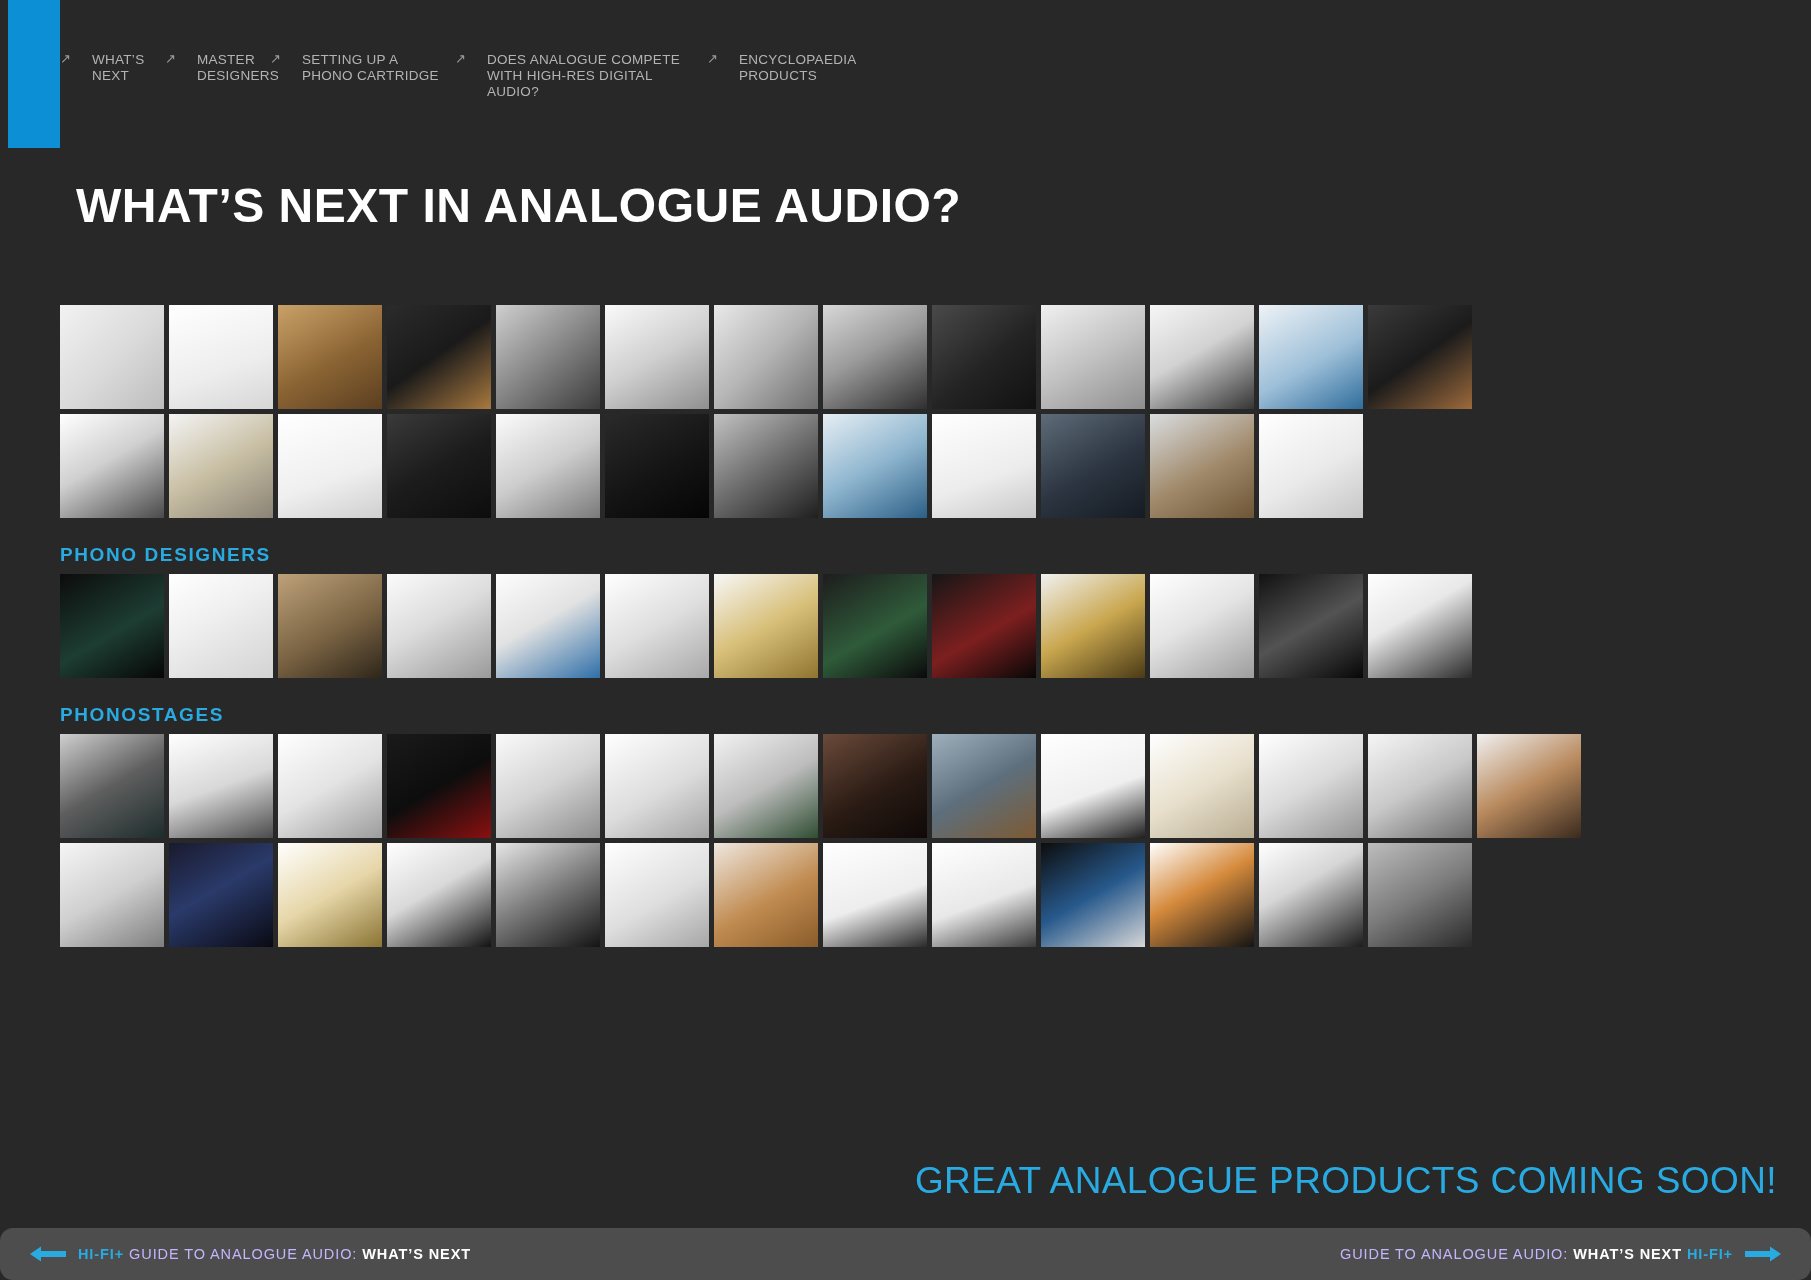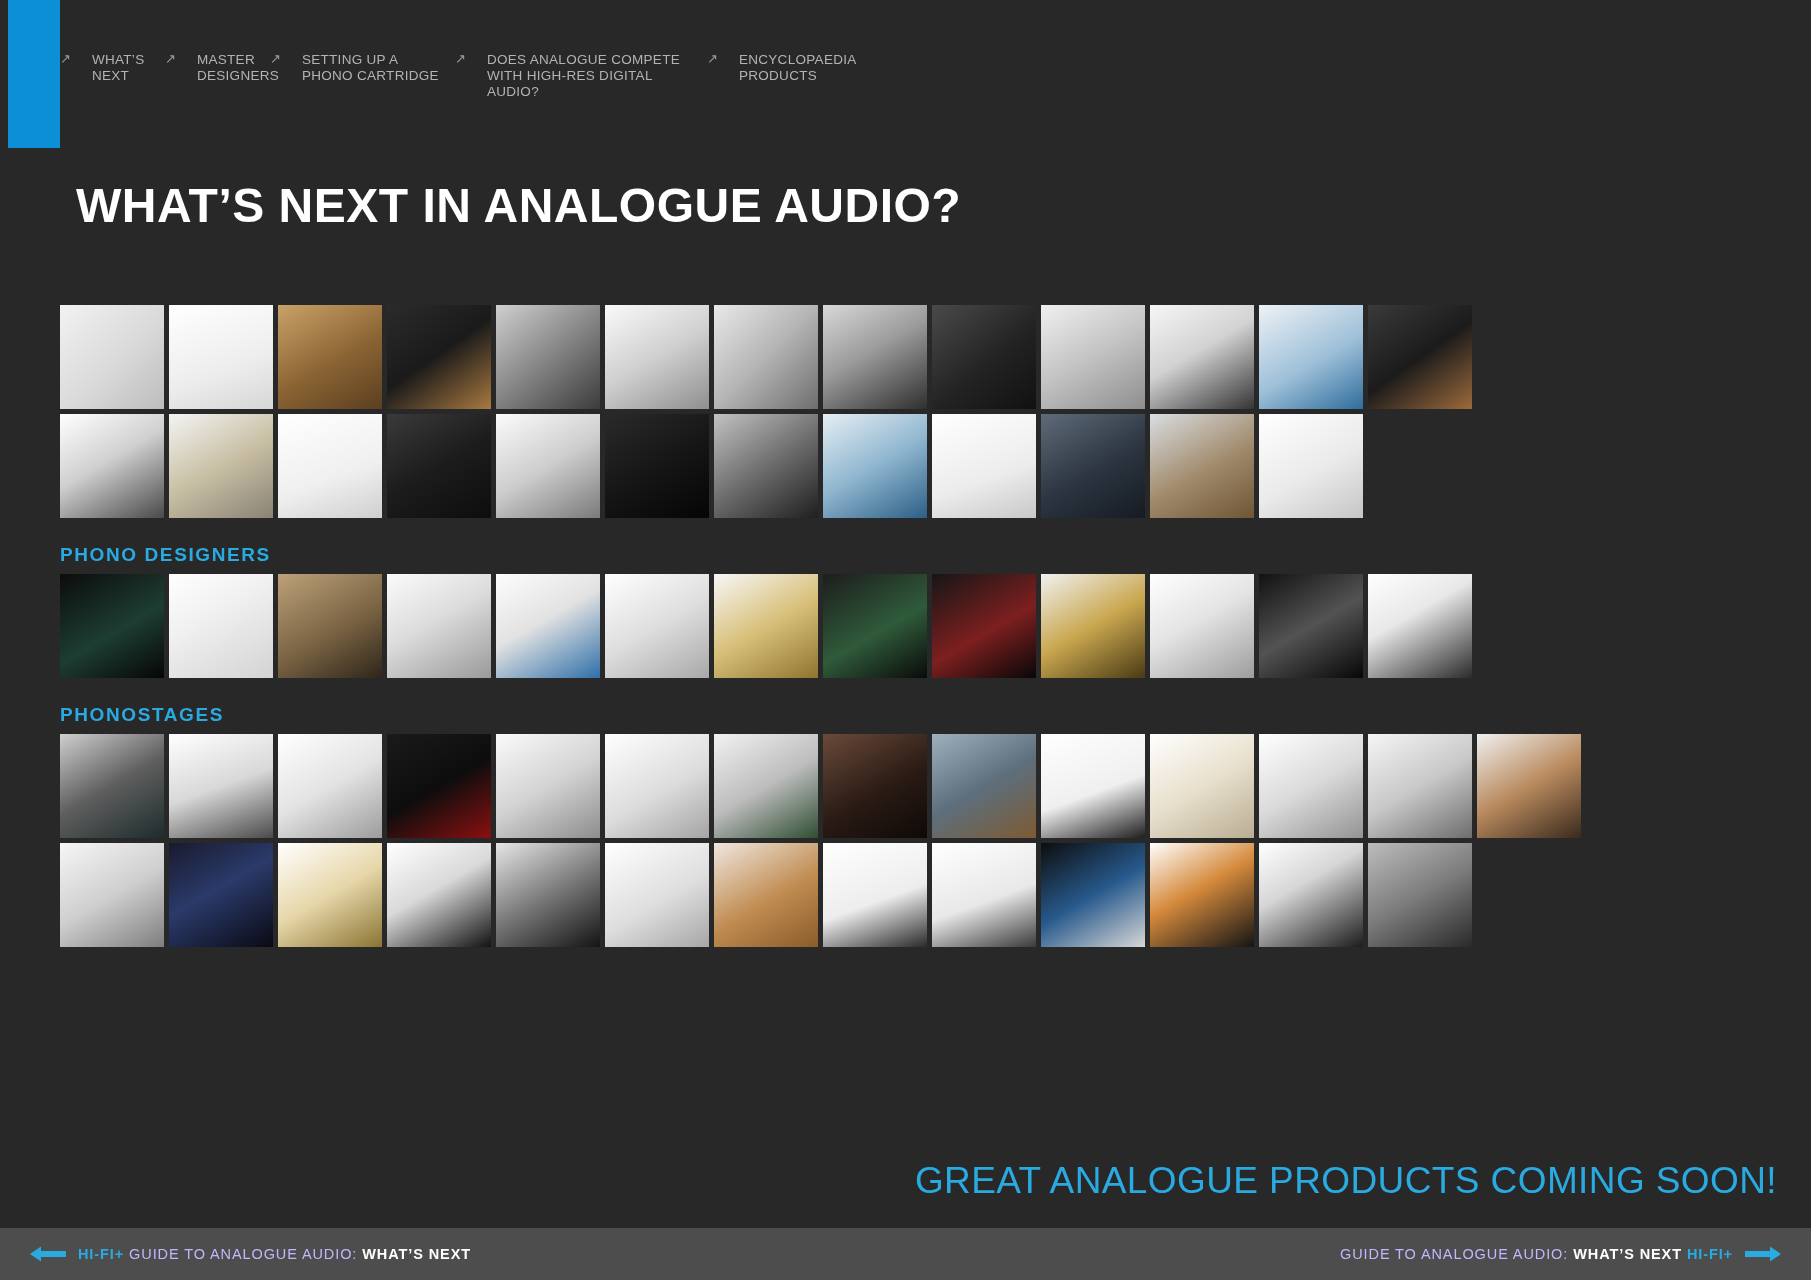--- a/index.html
+++ b/index.html
@@ -59,20 +59,21 @@
     position:absolute;right:34px;top:1135px;
     color:#29abe2;font-size:37px;font-weight:300;
     letter-spacing:.4px;line-height:44px;text-align:right;
     white-space:nowrap;
     margin-top:24px;
   }
   
   #footer{
     position:absolute;left:0;bottom:0;width:1811px;height:52px;
     background:#4d4d4d;
+    border-radius:13px;
   }
   .foot-left{
     position:absolute;left:30px;top:0;height:52px;
     display:flex;align-items:center;
   }
   .foot-right{
     position:absolute;right:30px;top:0;height:52px;
     display:flex;align-items:center;
   }
   .foot-txt{font-size:14.5px;letter-spacing:.9px;line-height:16px;}

